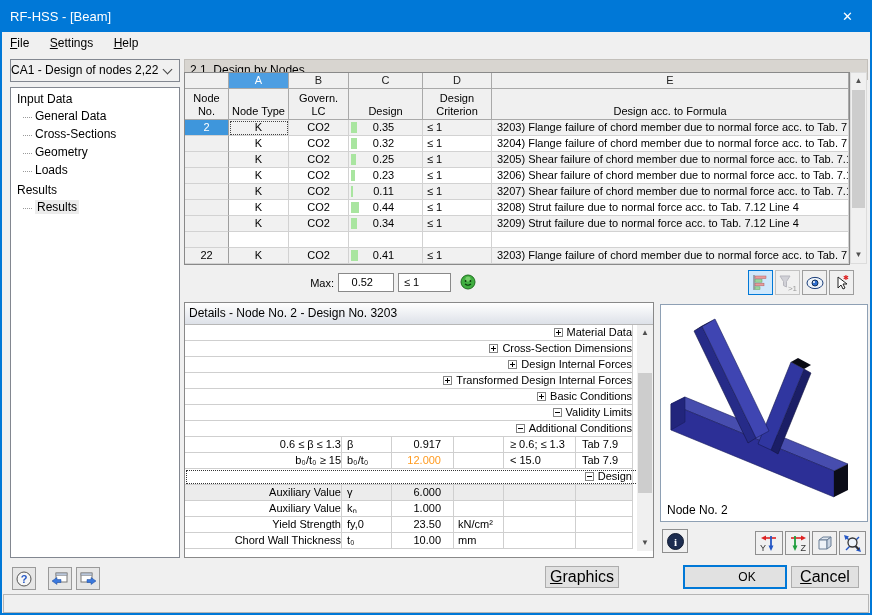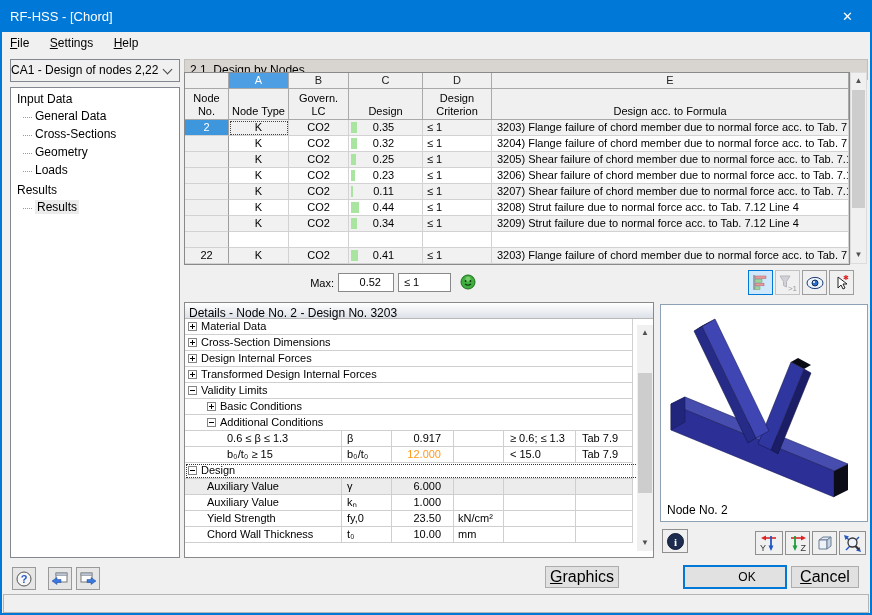--- a/index.html
+++ b/index.html
@@ -67,25 +67,25 @@
   .max-label { position:absolute; left:288px; top:275px; width:44px; text-align:right; font-size:11px; }
   .max-box { position:absolute; top:271px; height:19px; background:#fff; border:1px solid #898989;
     font-size:11px; line-height:17px; }
   .tool-btn { position:absolute; top:268px; width:25px; height:25px; background:#f0f0f0;
     border:1px solid #9d9d9d; display:flex; align-items:center; justify-content:center; }
   .tool-btn.active { background:#cfe8fc; border:1px solid #0078d7; }
   .tool-btn.disabled { opacity:.55; }
   
   .details { position:absolute; left:182px; top:300px; width:470px; height:256px;
     background:#fff; border:1px solid #898989; }
-  .dt-head { height:16px; background:linear-gradient(#ffffff,#dde1e8); border-bottom:1px solid #b7b7b7;
+  .dt-head { height:22px; background:linear-gradient(#ffffff,#dde1e8); border-bottom:1px solid #b7b7b7;
     font-size:12px; padding:3px 0 0 4px; }
   .drow { display:grid; grid-template-columns:157px 50px 62px 50px 72px 57px; height:16px; font-size:11px; }
   .drow > div { border-right:1px solid #cfcfcf; border-bottom:1px solid #cfcfcf; line-height:15px;
-    overflow:hidden; white-space:nowrap; }
+    overflow:hidden; white-space:nowrap;justify-content:flex-end; }
   .drow.group { grid-template-columns:448px; }
   .dlabel { display:flex; align-items:center; }
   .exp { display:inline-block; width:9px; height:9px; border:1px solid #848484; background:#fff;
     margin:0 4px 0 0; position:relative; flex:none; }
   .exp::before, .exp.minus::before { content:""; position:absolute; left:1px; right:1px; top:3px; border-top:1px solid #000; }
   .exp.plus::after { content:""; position:absolute; top:1px; bottom:1px; left:3px; border-left:1px solid #000; }
   .ind0 { padding-left:3px; } .ind1 { padding-left:22px; } .ind2 { padding-left:42px; }
   .dsym { padding-left:5px; }
   .dval { text-align:right; padding-right:12px; }
   .dval.orange { color:#ff9a1e; }
@@ -112,21 +112,21 @@
   .statusbar { position:absolute; left:1px; right:1px; top:592px; height:19px;
     background:#f0f0f0; border:1px solid #b5b5b5; }
   .smiley { position:absolute; left:458px; top:272px; }
 </style>
 </head>
 <body>
 
 <div id="win">
 
   <div class="titlebar">
-    <span class="title">RF-HSS - [Chord]</span>
+    <span class="title">RF-HSS - [Beam]</span>
     <span class="close-btn">✕</span>
   </div>
 
   <div class="menubar">
     <span class="menu-item">File</span>
     <span class="menu-item">Settings</span>
     <span class="menu-item">Help</span>
   </div>
 
   <div class="case-select">
@@ -241,21 +241,21 @@
     </div>
   </div>
 
   <div class="vscroll" style="left:848px; top:70px; width:17px; height:192px;">
     <div class="sb-arrow" style="top:0;">▲</div>
     <div class="sb-thumb" style="top:17px; height:118px;"></div>
     <div class="sb-arrow" style="bottom:0;">▼</div>
   </div>
 
   <div class="max-label">Max:</div>
-  <div class="max-box" style="left:336px; width:56px; text-align:right; padding-right:12px;">
+  <div class="max-box" style="left:336px; width:56px; text-align:right; padding-right:20px;">
     <span>0.52</span>
   </div>
   <div class="max-box" style="left:396px; width:53px; padding-left:5px;">
     <span>≤ 1</span>
   </div>
   <span class="smiley">
     <svg width="16" height="16" viewBox="0 0 16 16">
       <circle cx="8" cy="8" r="7" fill="#3fae3f" stroke="#1e6e1e"></circle>
       <circle cx="8" cy="5" r="2.6" fill="#8fdc7e" opacity="0.7"></circle>
       <circle cx="5.6" cy="7" r="0.9" fill="#0c3c0c"></circle>
@@ -314,29 +314,29 @@
           <span>Design Internal Forces</span>
         </div>
     </div>
     <div class="drow group">
       <div class="dlabel ind0">
           <span class="exp plus"></span>
           <span>Transformed Design Internal Forces</span>
         </div>
     </div>
     <div class="drow group">
+      <div class="dlabel ind1">
+          <span class="exp plus"></span>
+          <span>Basic Conditions</span>
+        </div>
+    </div>
+    <div class="drow group">
       <div class="dlabel ind0">
           <span class="exp minus"></span>
           <span>Validity Limits</span>
-        </div>
-    </div>
-    <div class="drow group">
-      <div class="dlabel ind1">
-          <span class="exp plus"></span>
-          <span>Basic Conditions</span>
         </div>
     </div>
     <div class="drow group">
       <div class="dlabel ind1">
           <span class="exp minus"></span>
           <span>Additional Conditions</span>
         </div>
     </div>
     <div class="drow">
       <div class="dlabel ind2">

